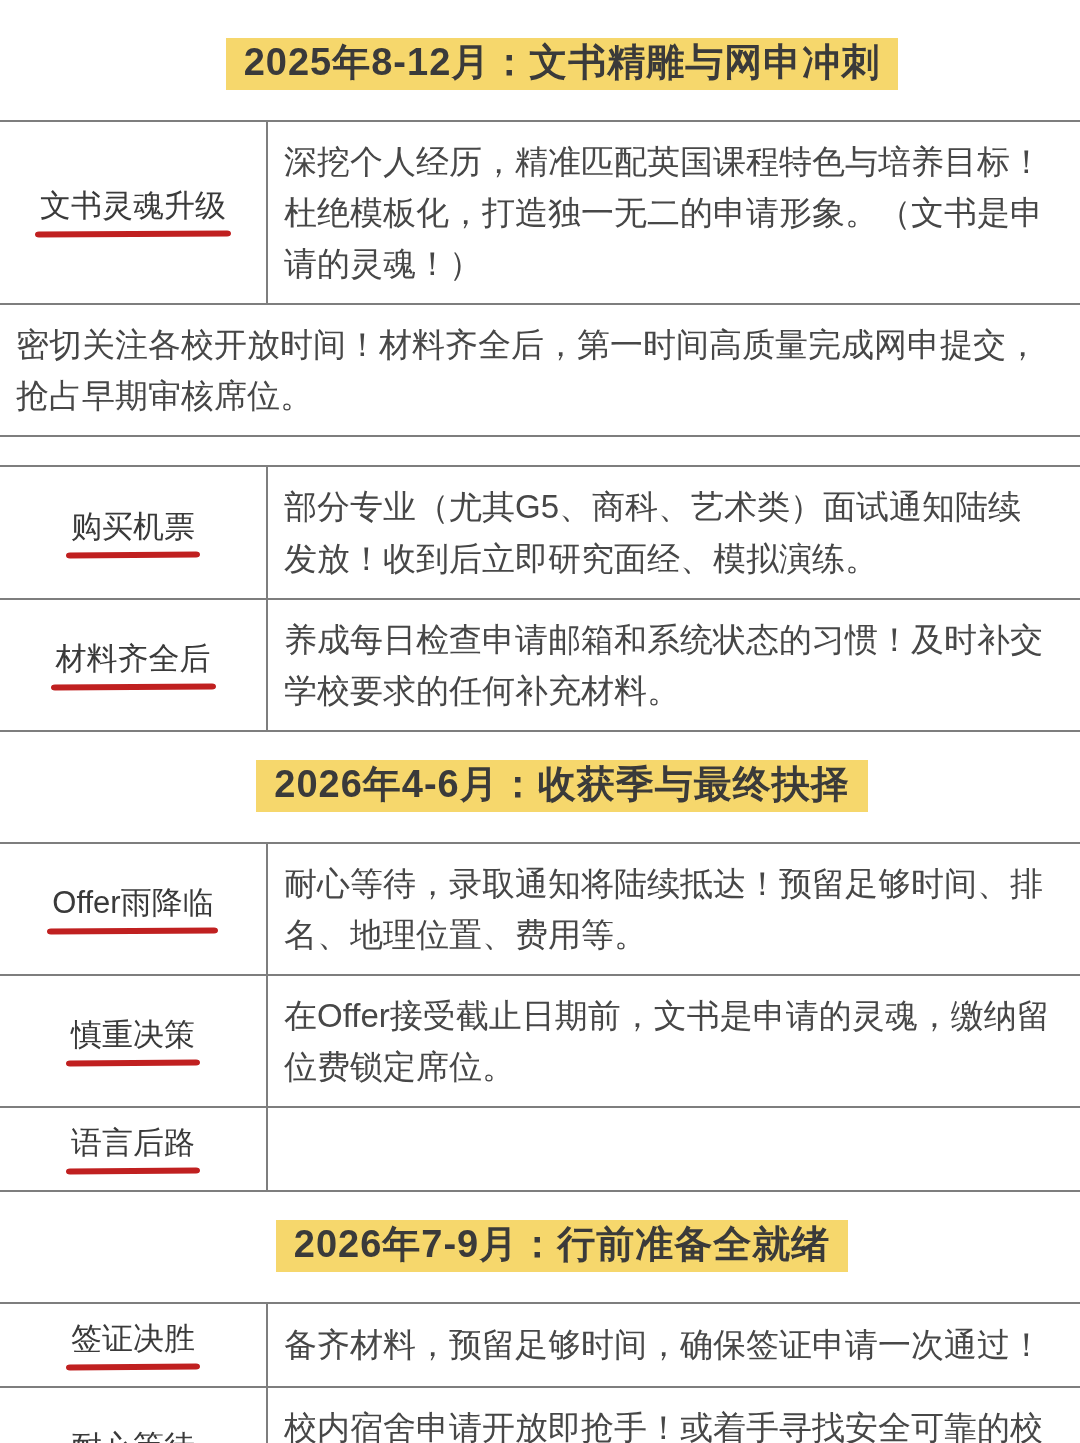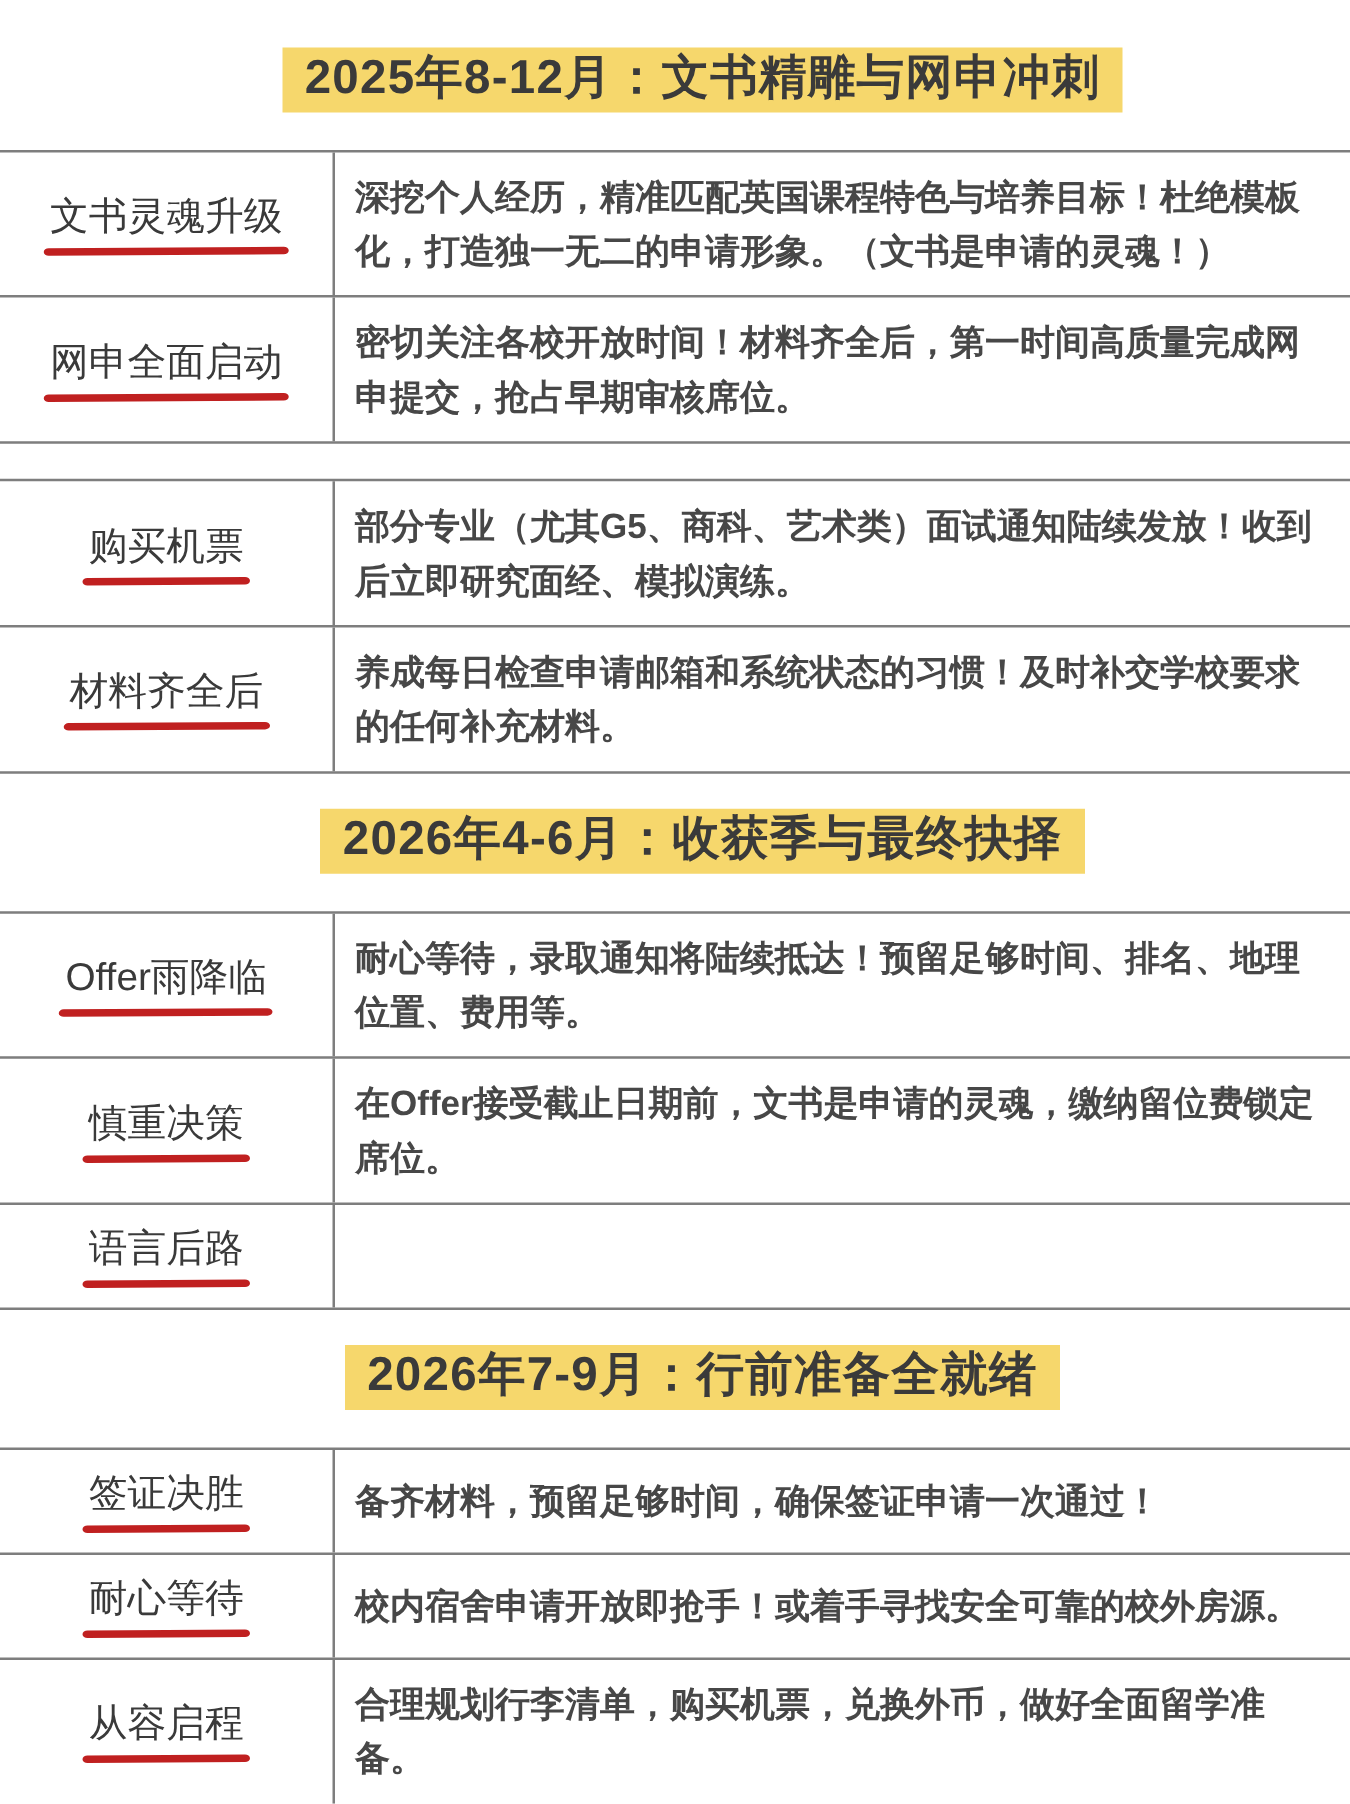--- a/index.html
+++ b/index.html
@@ -71,24 +71,23 @@
     border-radius: 4px / 3px;
     transform: rotate(-0.35deg);
   }
   .cell-desc-wrap {
     flex: 1;
     display: flex;
     align-items: center;
     padding: 14px 26px 14px 16px;
   }
   .cell-desc {
-    font-size: 28px;
+    font-size: 33px;
     line-height: 1.55;
     color: var(--text-body);
-    font-weight: bold;
   }
 </style>
 </head>
 <body>
 
 <div class="page">
 
   <div class="section">
     <div class="section-header">
       <span class="hl">2025年8-12月：文书精雕与网申冲刺</span>
@@ -96,23 +95,20 @@
     <div class="timeline-table">
       <div class="t-row">
         <div class="cell-label">
           <span class="label-text">文书灵魂升级</span>
         </div>
         <div class="cell-desc-wrap">
           <div class="cell-desc">深挖个人经历，精准匹配英国课程特色与培养目标！杜绝模板化，打造独一无二的申请形象。（文书是申请的灵魂！）</div>
         </div>
       </div>
       <div class="t-row">
-        <div class="cell-label">
-          <span class="label-text">网申全面启动</span>
-        </div>
         <div class="cell-desc-wrap">
           <div class="cell-desc">密切关注各校开放时间！材料齐全后，第一时间高质量完成网申提交，抢占早期审核席位。</div>
         </div>
       </div>
     </div>
   </div>
 
   <div class="section">
     <div class="timeline-table">
       <div class="t-row">

